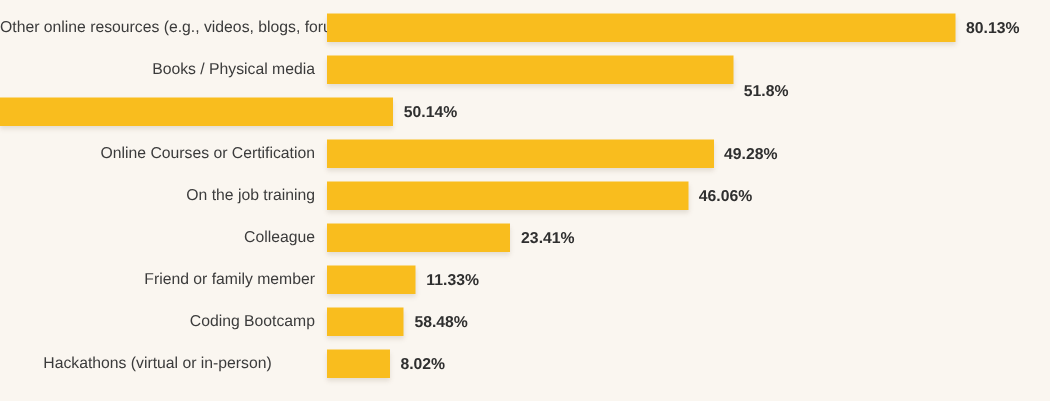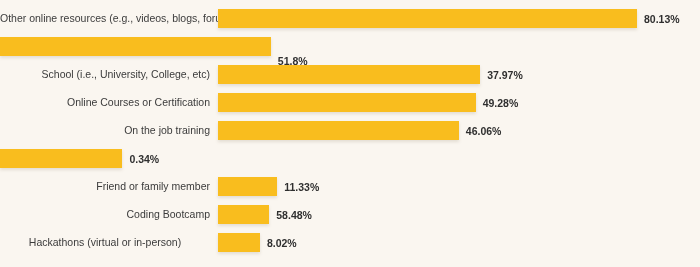--- a/index.html
+++ b/index.html
@@ -67,54 +67,55 @@
 
   <div class="bar-row">
     <div class="cat-label" style="color: rgb(59, 59, 59);">Other online resources (e.g., videos, blogs, forum)</div>
     <div class="bar-area">
       <div class="bar" style="width: 419px; background: rgb(249, 189, 30);"></div>
       <div class="value-label" style="color: rgb(47, 47, 47);">80.13%</div>
     </div>
   </div>
 
   <div class="bar-row">
+    <div class="cat-label" style="color: rgb(59, 59, 59);">Books / Physical media</div>
     <div class="bar-area">
       <div class="bar" style="width: 270.862px; background: rgb(249, 189, 30);"></div>
       <div class="value-label" style="color: rgb(47, 47, 47); margin-top: 28px;">51.8%</div>
     </div>
   </div>
 
   <div class="bar-row">
-    <div class="cat-label" style="color: rgb(59, 59, 59);">School (i.e., University, College, etc)</div>
     <div class="bar-area">
       <div class="bar" style="width: 262.182px; background: rgb(249, 189, 30);"></div>
-      <div class="value-label" style="color: rgb(47, 47, 47);">37.97%</div>
+      <div class="value-label" style="color: rgb(47, 47, 47);">50.14%</div>
     </div>
   </div>
 
   <div class="bar-row">
     <div class="cat-label" style="color: rgb(59, 59, 59);">Online Courses or Certification</div>
     <div class="bar-area">
       <div class="bar" style="width: 257.685px; background: rgb(249, 189, 30);"></div>
       <div class="value-label" style="color: rgb(47, 47, 47);">49.28%</div>
     </div>
   </div>
 
   <div class="bar-row">
     <div class="cat-label" style="color: rgb(59, 59, 59);">On the job training</div>
     <div class="bar-area">
       <div class="bar" style="width: 240.848px; background: rgb(249, 189, 30);"></div>
       <div class="value-label" style="color: rgb(47, 47, 47); text-align: right;">46.06%</div>
     </div>
   </div>
 
   <div class="bar-row">
+    <div class="cat-label" style="color: rgb(59, 59, 59);">Colleague</div>
     <div class="bar-area">
       <div class="bar" style="width: 122.411px; background: rgb(249, 189, 30);"></div>
-      <div class="value-label" style="color: rgb(47, 47, 47);">0.34%</div>
+      <div class="value-label" style="color: rgb(47, 47, 47);">23.41%</div>
     </div>
   </div>
 
   <div class="bar-row">
     <div class="cat-label" style="color: rgb(59, 59, 59);">Friend or family member</div>
     <div class="bar-area">
       <div class="bar" style="width: 59.2446px; background: rgb(249, 189, 30);"></div>
       <div class="value-label" style="color: rgb(47, 47, 47);">11.33%</div>
     </div>
   </div>

